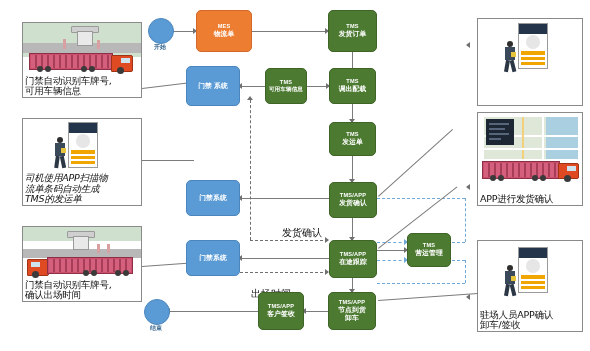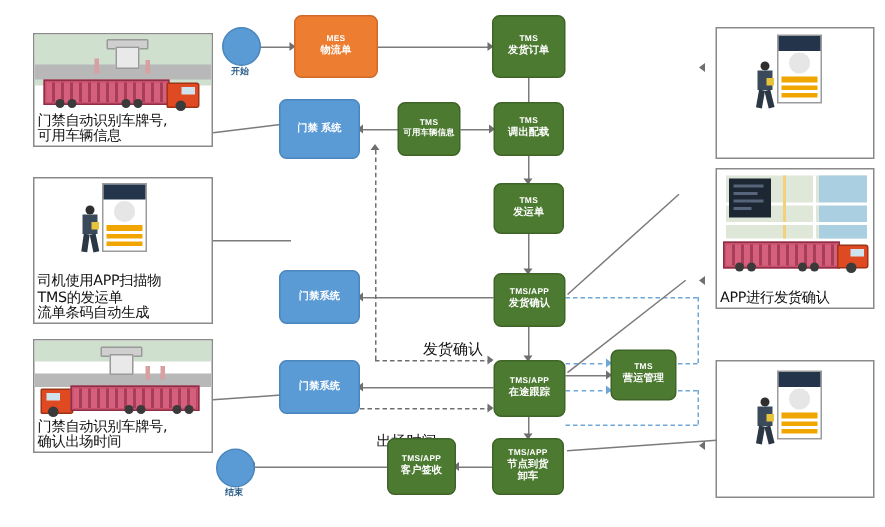--- a/index.html
+++ b/index.html
@@ -156,39 +156,39 @@
       <div class="wheel" style="left:52px;top:13px;width:6px;height:6px;"></div>
       <div class="wheel" style="left:60px;top:13px;width:6px;height:6px;"></div>
       <div class="wheel" style="left:88px;top:14px;width:7px;height:7px;"></div>
     </div>
     <div class="cap" style="bottom:1px;">
       <div>门禁自动识别车牌号,</div>
       <div>可用车辆信息</div>
     </div>
   </div>
 
-  <div class="photo" style="left:22px;top:118px;width:120px;height:98px;">
+  <div class="photo" style="left:22px;top:118px;width:120px;height:88px;font-style:italic;">
     <div class="phone" style="left:45px;top:3px;width:28px;height:44px;">
       <div class="hdr"></div>
       <div class="circ" style="top:26%;"></div>
       <div class="orow" style="top:62%;"></div>
       <div class="orow" style="top:74%;"></div>
       <div class="orow" style="top:86%;"></div>
     </div>
     <div class="person" style="left:28px;top:18px;width:20px;height:32px;">
       <div class="p-head" style="left:6px;top:0;width:6px;height:6px;"></div>
       <div class="p-body" style="left:4px;top:6px;width:10px;height:13px;"></div>
       <div class="p-vest" style="left:10px;top:11px;width:5px;height:5px;"></div>
       <div class="p-leg" style="left:4px;top:19px;width:4px;height:12px;transform:rotate(8deg);"></div>
       <div class="p-leg" style="left:10px;top:19px;width:4px;height:12px;transform:rotate(-12deg);"></div>
     </div>
     <div class="cap" style="bottom:1px;">
       <div>司机使用APP扫描物</div>
+      <div>流单条码自动生成</div>
       <div>TMS的发运单</div>
-      <div>流单条码自动生成</div>
     </div>
   </div>
 
   <div class="photo" style="left:22px;top:226px;width:120px;height:76px;">
     <div class="grass" style="left:0;top:0;width:100%;height:14px;background:#cfe0cf;"></div>
     <div class="roadband" style="left:0;top:22px;width:100%;height:9px;background:#b8b8b8;"></div>
     <div class="boothroof" style="left:44px;top:4px;width:26px;height:5px;"></div>
     <div class="booth" style="left:50px;top:9px;width:14px;height:12px;"></div>
     <div class="post" style="left:74px;top:17px;width:3px;height:9px;"></div>
     <div class="post" style="left:84px;top:17px;width:3px;height:9px;"></div>
@@ -268,20 +268,24 @@
       <div class="orow" style="top:74%;"></div>
       <div class="orow" style="top:86%;"></div>
     </div>
     <div class="person" style="left:23px;top:24px;width:20px;height:32px;">
       <div class="p-head" style="left:6px;top:0;width:6px;height:6px;"></div>
       <div class="p-body" style="left:4px;top:6px;width:10px;height:13px;"></div>
       <div class="p-vest" style="left:10px;top:11px;width:5px;height:5px;"></div>
       <div class="p-leg" style="left:4px;top:19px;width:4px;height:12px;transform:rotate(10deg);"></div>
       <div class="p-leg" style="left:10px;top:19px;width:4px;height:12px;transform:rotate(-14deg);"></div>
     </div>
+    <div class="cap" style="bottom:1px;">
+      <div>驻场人员APP确认</div>
+      <div>卸车/签收</div>
+    </div>
   </div>
 
   <div class="ln-h" style="left:172px;top:31px;width:22px;"></div>
   <div class="arw arw-r" style="left:193px;top:28px;"></div>
 
   <div class="ln-h" style="left:252px;top:31px;width:76px;"></div>
   <div class="arw arw-r" style="left:325px;top:28px;"></div>
 
   <div class="ln-v" style="left:352px;top:52px;width:1px;height:20px;"></div>
   <div class="arw arw-d" style="left:349px;top:69px;"></div>

